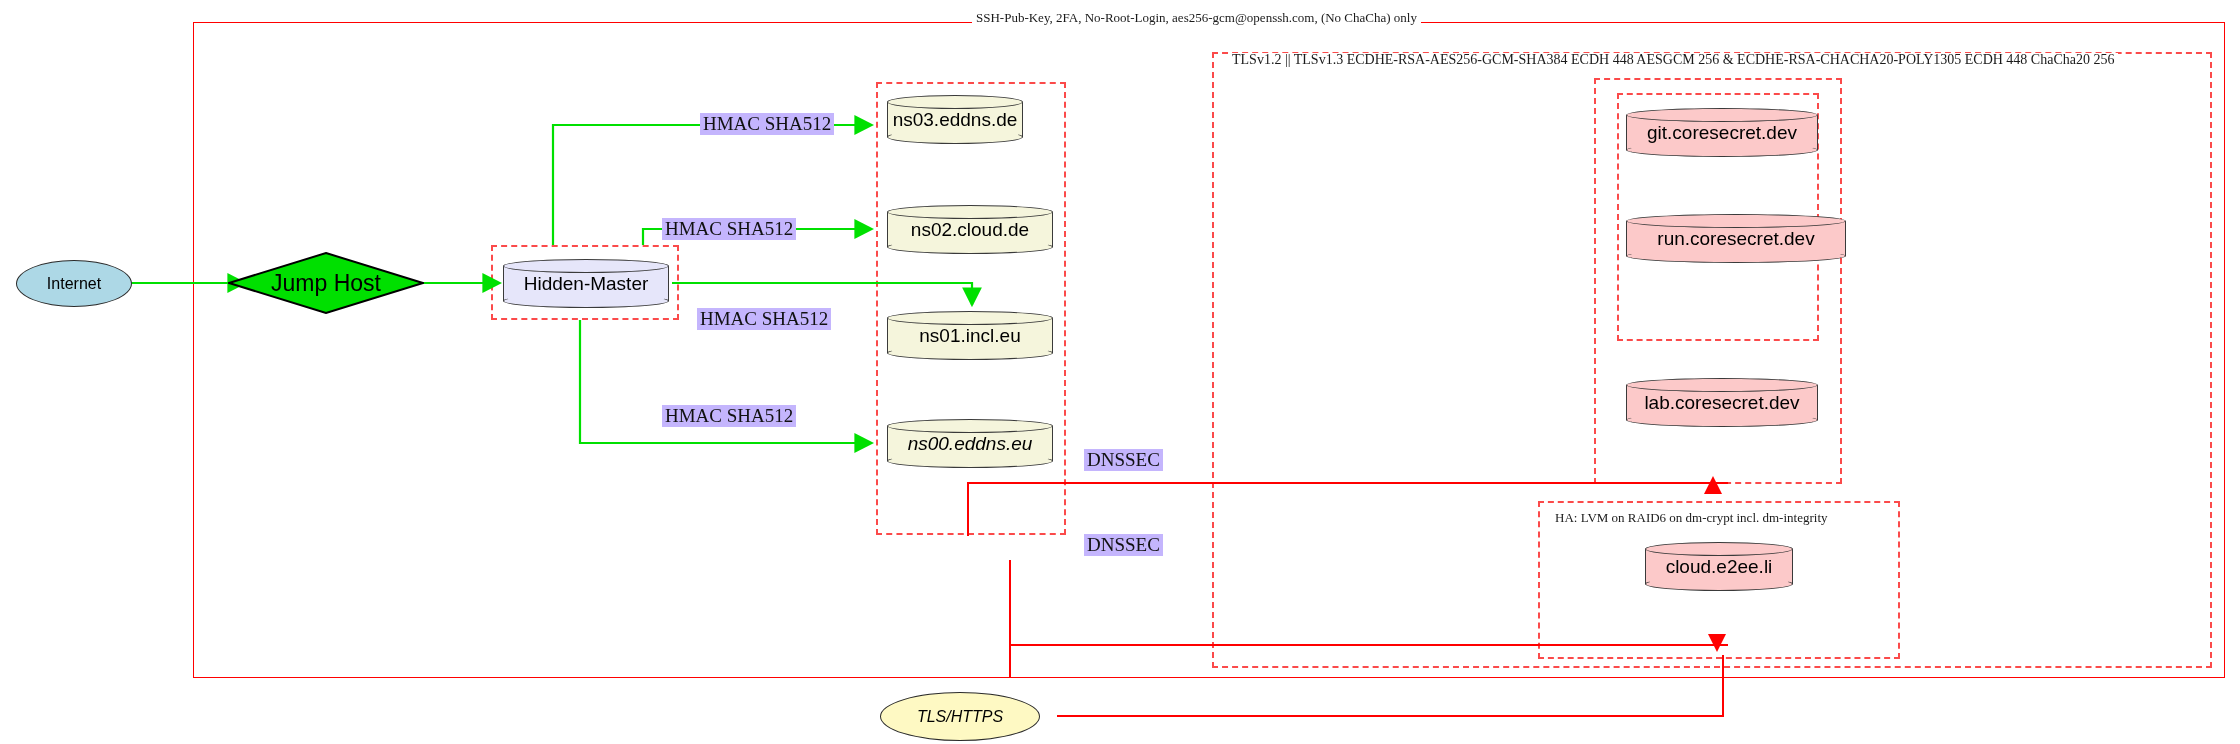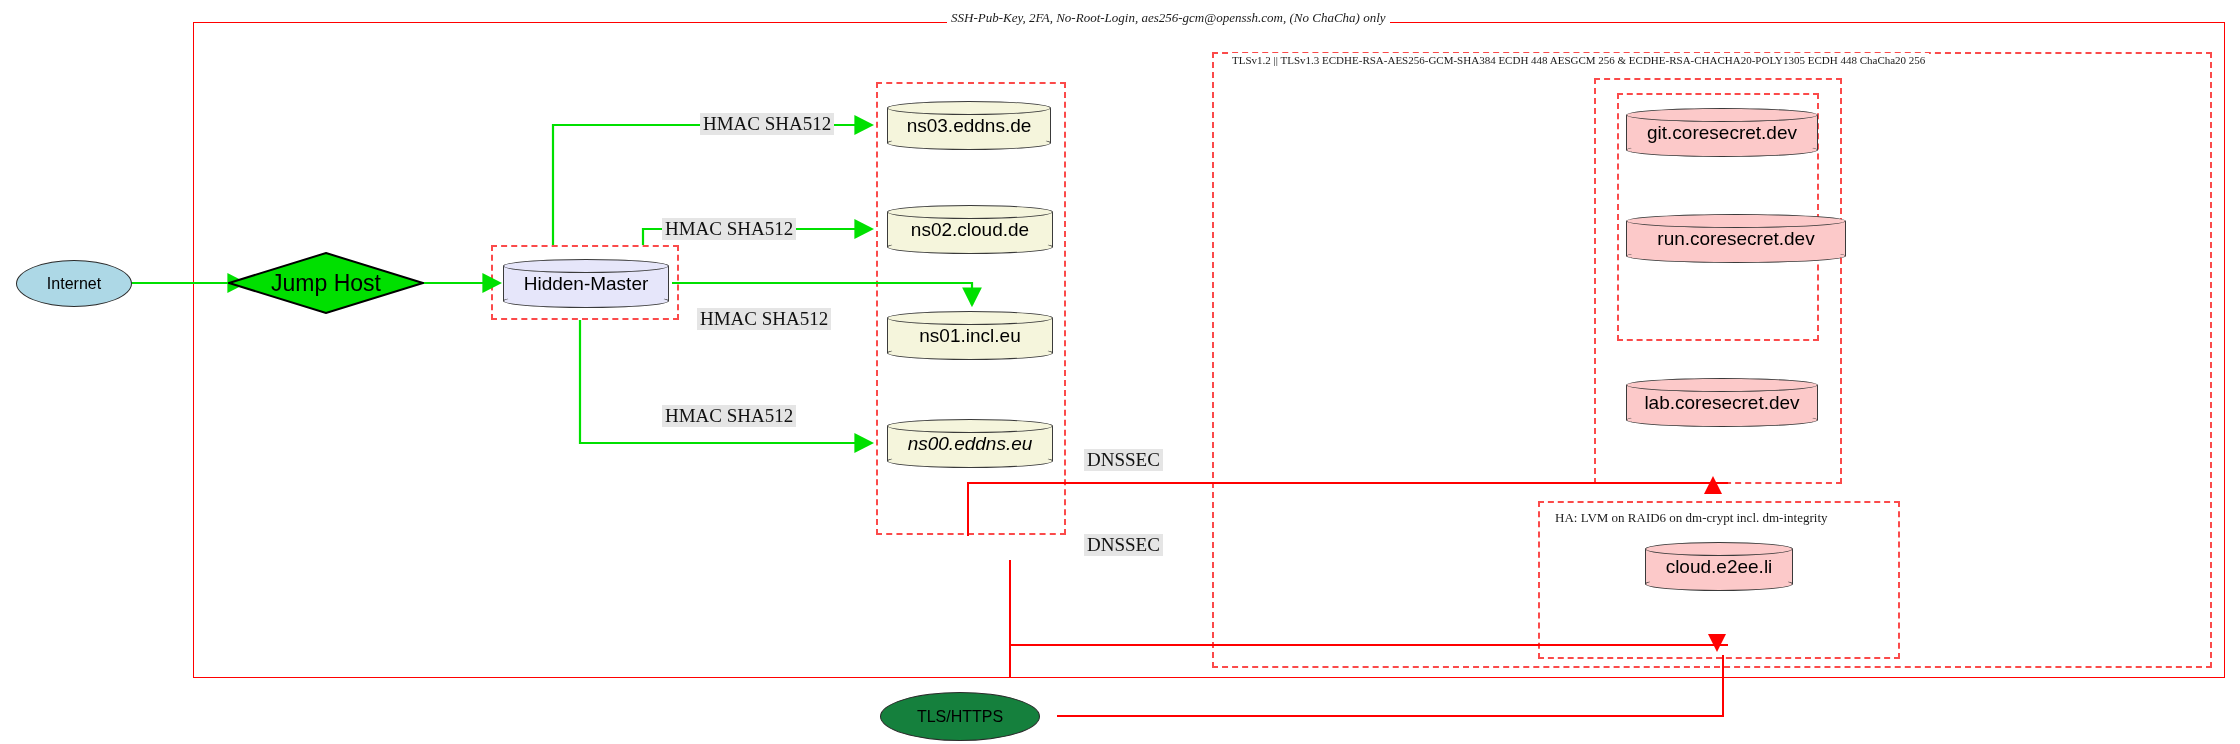--- a/index.html
+++ b/index.html
@@ -58,35 +58,35 @@
     position:absolute;left:0;right:0;top:0;bottom:0;
     display:flex;align-items:center;justify-content:center;
     font-size:19px;color:#000;white-space:nowrap;z-index:3;
   }
 
   
   .edge-label{
     position:absolute;
     font-family:"Liberation Serif",serif;
     font-size:19px;color:#111;white-space:nowrap;
-    background:#e5e5e5;padding:0 3px;
+    background:#c4b5fd;padding:0 3px;
   }
 
   #edges{position:absolute;left:0;top:0;width:2240px;height:744px;pointer-events:none;}
 </style>
 </head>
 <body>
 
 <div id="stage">
 
   <div class="cluster solid" style="left:193px;top:22px;width:2032px;height:656px;"></div>
-  <div class="cluster-label" style="left:947px;top:11px;font-style:italic;">SSH-Pub-Key, 2FA, No-Root-Login, aes256-gcm@openssh.com, (No ChaCha) only</div>
+  <div class="cluster-label" style="left:972px;top:11px;">SSH-Pub-Key, 2FA, No-Root-Login, aes256-gcm@openssh.com, (No ChaCha) only</div>
 
   <div class="cluster dashed" style="left:1212px;top:52px;width:1000px;height:616px;"></div>
-  <div class="cluster-label" style="left:1228px;top:53px;font-size:11px;">TLSv1.2 || TLSv1.3 ECDHE-RSA-AES256-GCM-SHA384 ECDH 448 AESGCM 256 &amp; ECDHE-RSA-CHACHA20-POLY1305 ECDH 448 ChaCha20 256</div>
+  <div class="cluster-label" style="left:1228px;top:53px;font-size:14px;">TLSv1.2 || TLSv1.3 ECDHE-RSA-AES256-GCM-SHA384 ECDH 448 AESGCM 256 &amp; ECDHE-RSA-CHACHA20-POLY1305 ECDH 448 ChaCha20 256</div>
 
   <div class="cluster dashed" style="left:1594px;top:78px;width:248px;height:406px;"></div>
 
   <div class="cluster dashed" style="left:1617px;top:93px;width:202px;height:248px;"></div>
 
   <div class="cluster dashed" style="left:491px;top:245px;width:188px;height:75px;"></div>
 
   <div class="cluster dashed" style="left:876px;top:82px;width:190px;height:453px;"></div>
 
   <div class="cluster dashed" style="left:1538px;top:501px;width:362px;height:158px;"></div>
@@ -149,21 +149,21 @@
     <span class="diamond-label">Jump Host</span>
   </div>
 
   <div class="node cyl" style="left:503px;top:259px;width:166px;height:49px;">
     <div class="body" style="background:#e6e6fa;"></div>
     <div class="bottomcap" style="background:#e6e6fa;"></div>
     <div class="top" style="background:#e6e6fa;"></div>
     <div class="cyl-label">Hidden-Master</div>
   </div>
 
-  <div class="node cyl" style="left:887px;top:101px;width:164px;height:49px;">
+  <div class="node cyl" style="left:887px;top:95px;width:136px;height:49px;">
     <div class="body" style="background:#f5f5dc;"></div>
     <div class="bottomcap" style="background:#f5f5dc;"></div>
     <div class="top" style="background:#f5f5dc;"></div>
     <div class="cyl-label">ns03.eddns.de</div>
   </div>
 
   <div class="node cyl" style="left:887px;top:205px;width:166px;height:49px;">
     <div class="body" style="background:#f5f5dc;"></div>
     <div class="bottomcap" style="background:#f5f5dc;"></div>
     <div class="top" style="background:#f5f5dc;"></div>
@@ -205,15 +205,15 @@
     <div class="cyl-label">lab.coresecret.dev</div>
   </div>
 
   <div class="node cyl" style="left:1645px;top:542px;width:148px;height:49px;">
     <div class="body" style="background:#fcc9c9;"></div>
     <div class="bottomcap" style="background:#fcc9c9;"></div>
     <div class="top" style="background:#fcc9c9;"></div>
     <div class="cyl-label">cloud.e2ee.li</div>
   </div>
 
-  <div class="node ellipse" style="left:880px;top:692px;width:160px;height:49px;background:#15803d;">TLS/HTTPS</div>
+  <div class="node ellipse" style="left:880px;top:692px;width:160px;height:49px;background:#fef9c3;font-style:italic;">TLS/HTTPS</div>
 
 </div>
 
 </body></html>

